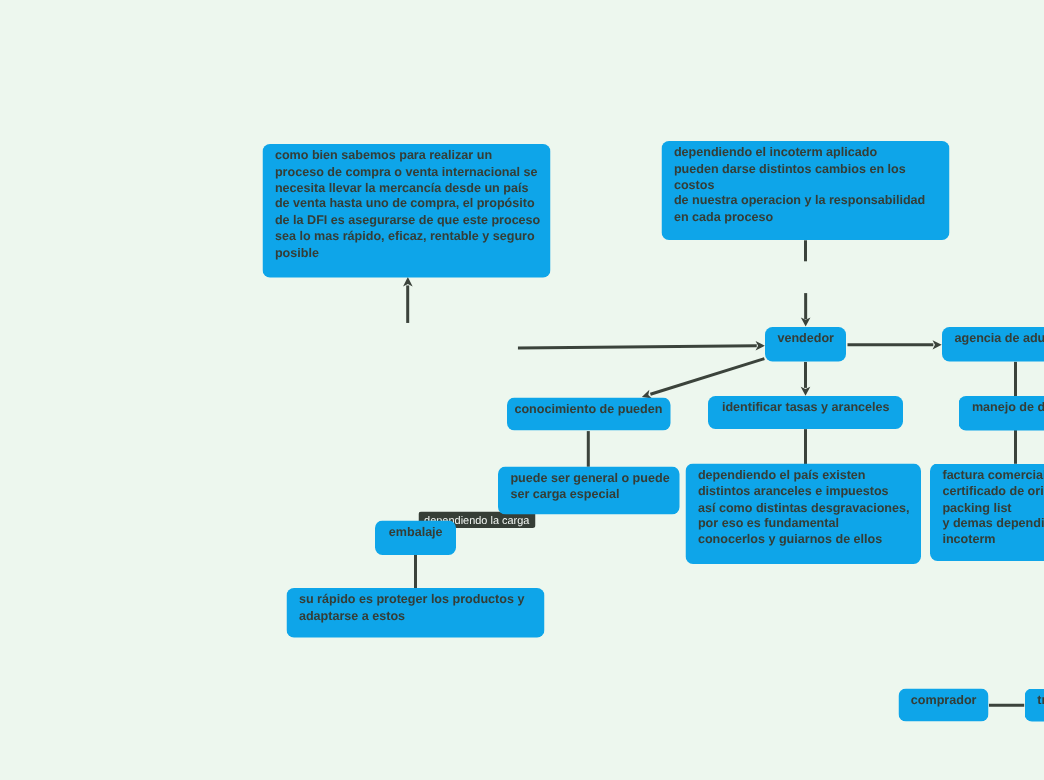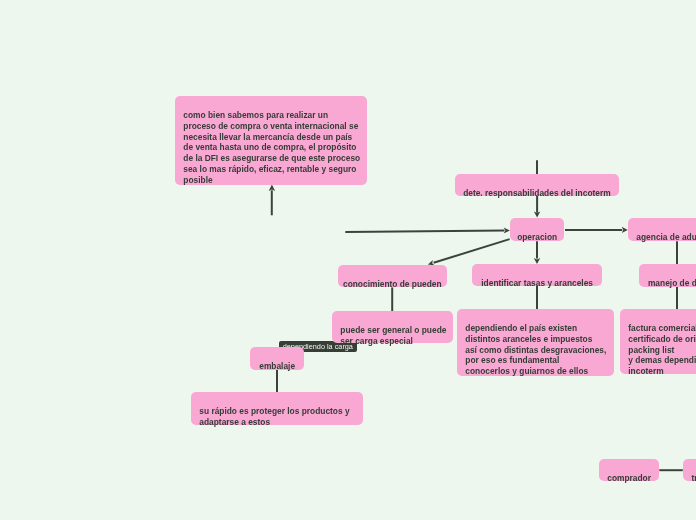--- a/index.html
+++ b/index.html
@@ -8,29 +8,29 @@
     width:696px; height:520px; overflow:hidden;
     background:#edf7ee;
     font-family:"Liberation Sans", sans-serif;
     -webkit-font-smoothing:antialiased;
   }
   #canvas { position:relative; width:696px; height:520px; }
   .node, .tooltip { will-change:transform; }
   svg.edges { position:absolute; left:0; top:0; width:696px; height:520px; overflow:visible; }
   .node {
     position:absolute;
-    background:#f9a8d4;
+    background:#0ea5e9;
     border-radius:5px;
     color:#353d36;
     font-weight:700;
     font-size:8.4px;
     line-height:10.75px;
     white-space:pre;
     box-sizing:border-box;
-    padding-top:14px;
+    padding-top:2px;
     padding-left:8.3px;
   }
   .node.ctr { text-align:center; padding-left:0; }
   .tooltip {
     position:absolute;
     background:#363e36;
     color:#f2f6f2;
     font-size:7.3px;
     font-weight:400;
     line-height:11.3px;
@@ -75,24 +75,28 @@
 
   <div class="node" style="left:175.3px; top:95.5px; width:192px; height:89.2px;">como bien sabemos para realizar un
 proceso de compra o venta internacional se
 necesita llevar la mercancía desde un país
 de venta hasta uno de compra, el propósito
 de la DFI es asegurarse de que este proceso
 sea lo mas rápido, eficaz, rentable y seguro
 posible</div>
 
 
+  <div class="node" style="left:441.3px; top:94.0px; width:192.4px; height:66.2px;">dependiendo el incoterm aplicado
+pueden darse distintos cambios en los
+costos
+de nuestra operacion y la responsabilidad
+en cada proceso</div>
 
-  <div class="node ctr" style="left:455.3px; top:174.0px; width:163.8px; height:22.0px;">dete. responsabilidades del incoterm</div>
 
-  <div class="node ctr" style="left:509.9px; top:218.1px; width:54.3px; height:22.7px;">operacion</div>
+  <div class="node ctr" style="left:509.9px; top:218.1px; width:54.3px; height:22.7px;">vendedor</div>
 
   <div class="node ctr" style="left:628.3px; top:218.3px; width:91.6px; height:22.9px;">agencia de aduana</div>
 
   <div class="node ctr" style="left:337.9px; top:265.2px; width:108.6px; height:22.3px;">conocimiento de pueden</div>
 
   <div class="node ctr" style="left:471.5px; top:264.0px; width:130.3px; height:22.2px;">identificar tasas y aranceles</div>
 
   <div class="node ctr" style="left:639.0px; top:264.0px; width:111.4px; height:22.6px;">manejo de documentos</div>
 
   <div class="node" style="left:331.8px; top:310.8px; width:121.4px; height:31.9px;">puede ser general o puede

